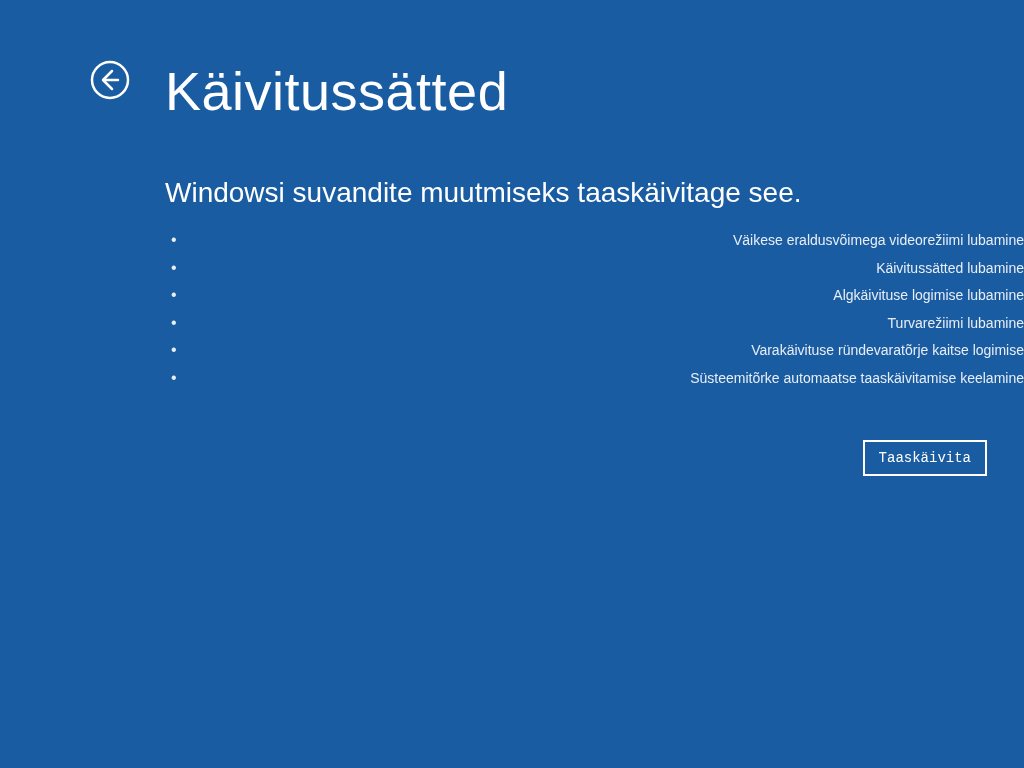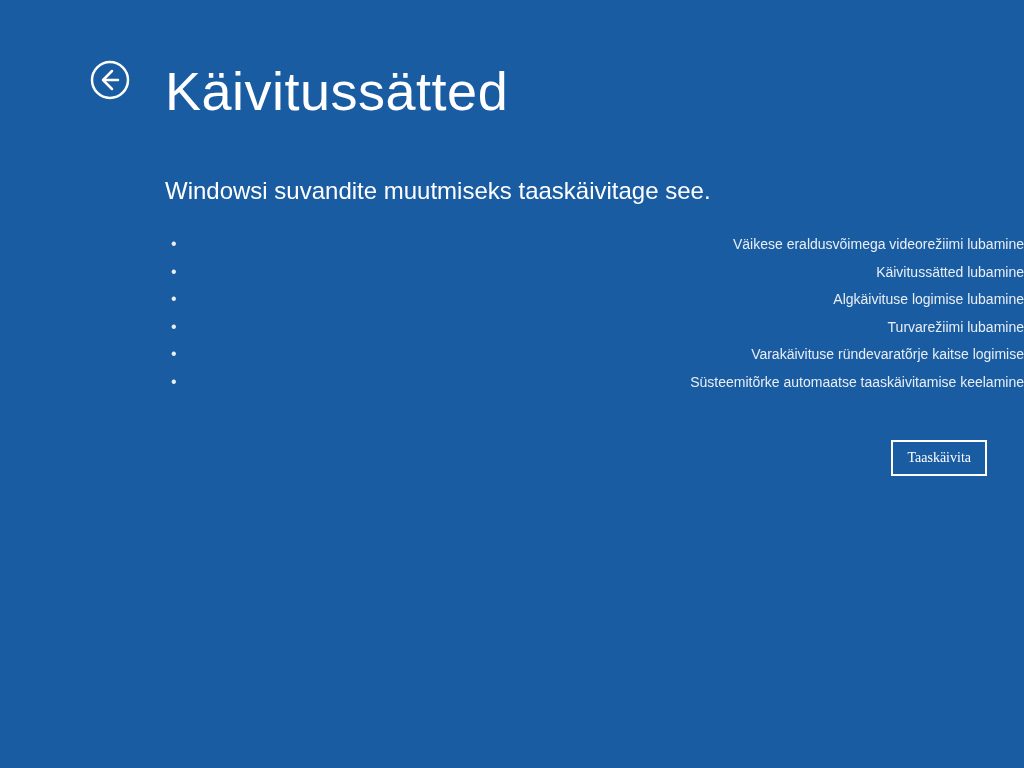--- a/index.html
+++ b/index.html
@@ -42,23 +42,23 @@
       font-weight: 300;
       margin-left: 75px;
       margin-top: 5px;
       letter-spacing: 0.5px;
     }
     .content {
       margin-left: 75px;
       margin-top: 55px;
     }
     .subtitle {
-      font-size: 24px;
+      font-size: 28px;
       font-weight: 400;
-      margin-bottom: 30px;
+      margin-bottom: 22px;
     }
     .options-list {
       list-style: none;
       text-align: right;
     }
     .options-list li {
       font-size: 14px;
       font-weight: 400;
       line-height: 1.4;
       margin-bottom: 8px;
@@ -74,21 +74,21 @@
       font-size: 16px;
       color: #e8eef5;
     }
     .restart-button {
       position: absolute;
       right: 37px;
       top: 440px;
       background: transparent;
       border: 2px solid #ffffff;
       color: #ffffff;
-      font-family: Liberation Serif, serif;
+      font-family: Liberation Mono, monospace;
       font-size: 14px;
       padding: 8px 14px;
       cursor: pointer;
     }
   </style>
 </head>
 <body>
 
 <div class="container">
   <div class="back-button">

